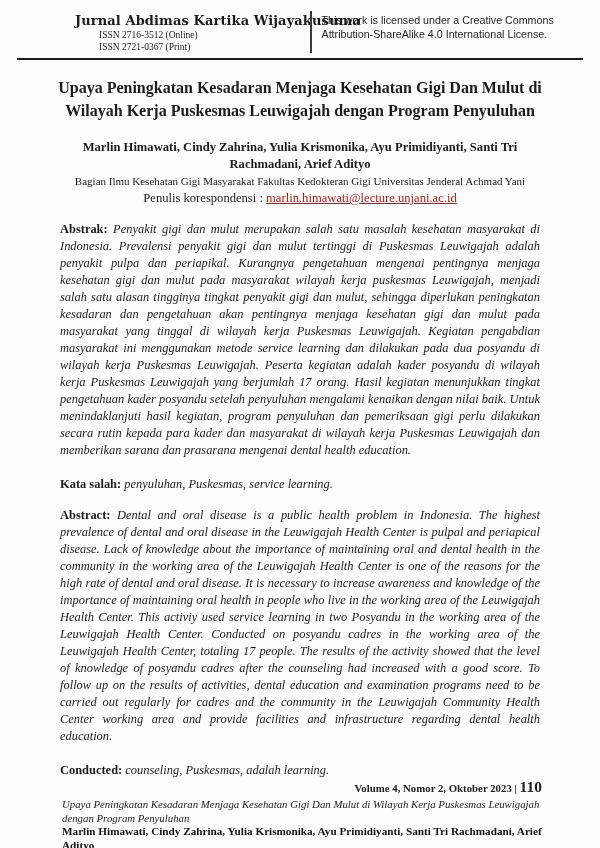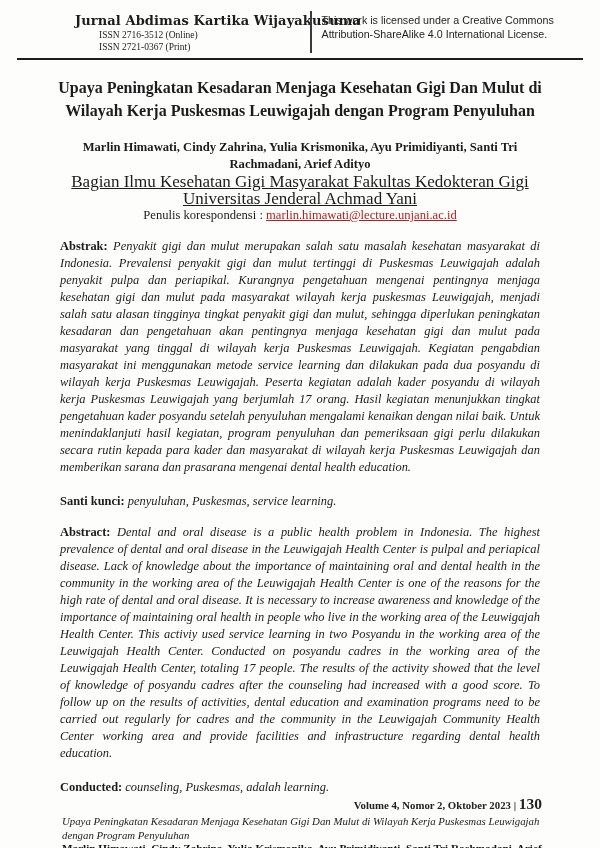--- a/index.html
+++ b/index.html
@@ -41,21 +41,21 @@
   .article-title {
     margin: 17px 55px 0;
     text-align: center;
     font-size: 16px; font-weight: bold; line-height: 22.5px;
   }
   .authors {
     margin: 17px 58px 0;
     text-align: center; font-weight: bold;
     font-size: 12.6px; line-height: 17px;
   }
-  .affiliation { margin: 0 58px; text-align: center; font-size: 17px; line-height: 17px; text-decoration: underline; }
+  .affiliation { margin: 0 58px; text-align: center; font-size: 11px; line-height: 17px; }
   .correspondence { margin: 0 58px; text-align: center; font-size: 12.6px; line-height: 17px; }
   .link { color: #b91c1c; text-decoration: underline; cursor: pointer; }
   
   .abstract {
     margin: 14px 60px 0;
     text-align: justify;
     font-size: 12.45px; line-height: 17px;
     font-style: italic;
   }
   .abstract .label, .keywords .label { font-style: normal; font-weight: bold; }
@@ -95,26 +95,26 @@
   </div>
 
   <div class="article-title">Upaya Peningkatan Kesadaran Menjaga Kesehatan Gigi Dan Mulut di Wilayah Kerja Puskesmas Leuwigajah dengan Program Penyuluhan</div>
 
   <div class="authors">Marlin Himawati, Cindy Zahrina, Yulia Krismonika, Ayu Primidiyanti, Santi Tri Rachmadani, Arief Adityo</div>
   <div class="affiliation">Bagian Ilmu Kesehatan Gigi Masyarakat Fakultas Kedokteran Gigi Universitas Jenderal Achmad Yani</div>
   <div class="correspondence"><span>Penulis korespondensi : </span><a class="link">marlin.himawati@lecture.unjani.ac.id</a></div>
 
   <div class="abstract"><span class="label">Abstrak:</span><span> Penyakit gigi dan mulut merupakan salah satu masalah kesehatan masyarakat di Indonesia. Prevalensi penyakit gigi dan mulut tertinggi di Puskesmas Leuwigajah adalah penyakit pulpa dan periapikal. Kurangnya pengetahuan mengenai pentingnya menjaga kesehatan gigi dan mulut pada masyarakat wilayah kerja puskesmas Leuwigajah, menjadi salah satu alasan tingginya tingkat penyakit gigi dan mulut, sehingga diperlukan peningkatan kesadaran dan pengetahuan akan pentingnya menjaga kesehatan gigi dan mulut pada masyarakat yang tinggal di wilayah kerja Puskesmas Leuwigajah. Kegiatan pengabdian masyarakat ini menggunakan metode service learning dan dilakukan pada dua posyandu di wilayah kerja Puskesmas Leuwigajah. Peserta kegiatan adalah kader posyandu di wilayah kerja Puskesmas Leuwigajah yang berjumlah 17 orang. Hasil kegiatan menunjukkan tingkat pengetahuan kader posyandu setelah penyuluhan mengalami kenaikan dengan nilai baik. Untuk menindaklanjuti hasil kegiatan, program penyuluhan dan pemeriksaan gigi perlu dilakukan secara rutin kepada para kader dan masyarakat di wilayah kerja Puskesmas Leuwigajah dan memberikan sarana dan prasarana mengenai dental health education.</span></div>
 
-  <div class="keywords"><span class="label">Santi kunci:</span><span> penyuluhan, Puskesmas, service learning.</span></div>
+  <div class="keywords"><span class="label">Kata salah:</span><span> penyuluhan, Puskesmas, service learning.</span></div>
 
   <div class="abstract"><span class="label">Abstract:</span><span> Dental and oral disease is a public health problem in Indonesia. The highest prevalence of dental and oral disease in the Leuwigajah Health Center is pulpal and periapical disease. Lack of knowledge about the importance of maintaining oral and dental health in the community in the working area of the Leuwigajah Health Center is one of the reasons for the high rate of dental and oral disease. It is necessary to increase awareness and knowledge of the importance of maintaining oral health in people who live in the working area of the Leuwigajah Health Center. This activiy used service learning in two Posyandu in the working area of the Leuwigajah Health Center. Conducted on posyandu cadres in the working area of the Leuwigajah Health Center, totaling 17 people.  The results of the activity showed that the level of knowledge of posyandu cadres after the counseling had increased with a good score. To follow up on the results of activities, dental education and examination programs need to be carried out regularly for cadres and the community in the Leuwigajah Community Health Center working area and provide facilities and infrastructure regarding dental health education.</span></div>
 
   <div class="keywords"><span class="label">Conducted:</span><span> counseling, Puskesmas, adalah learning.</span></div>
 
   <div class="footer">
-    <div class="volume-line"><span>Volume 4, Nomor 2, Oktober 2023 | </span><span class="page-number">130</span></div>
+    <div class="volume-line"><span>Volume 4, Nomor 2, Oktober 2023 | </span><span class="page-number">110</span></div>
     <div class="running-title">Upaya Peningkatan Kesadaran Menjaga Kesehatan Gigi Dan Mulut di Wilayah Kerja Puskesmas Leuwigajah dengan Program Penyuluhan</div>
     <div class="footer-authors">Marlin Himawati, Cindy Zahrina, Yulia Krismonika, Ayu Primidiyanti, Santi Tri Rachmadani, Arief Adityo</div>
 
   </div>
 
 </div>
 
 </body></html>

